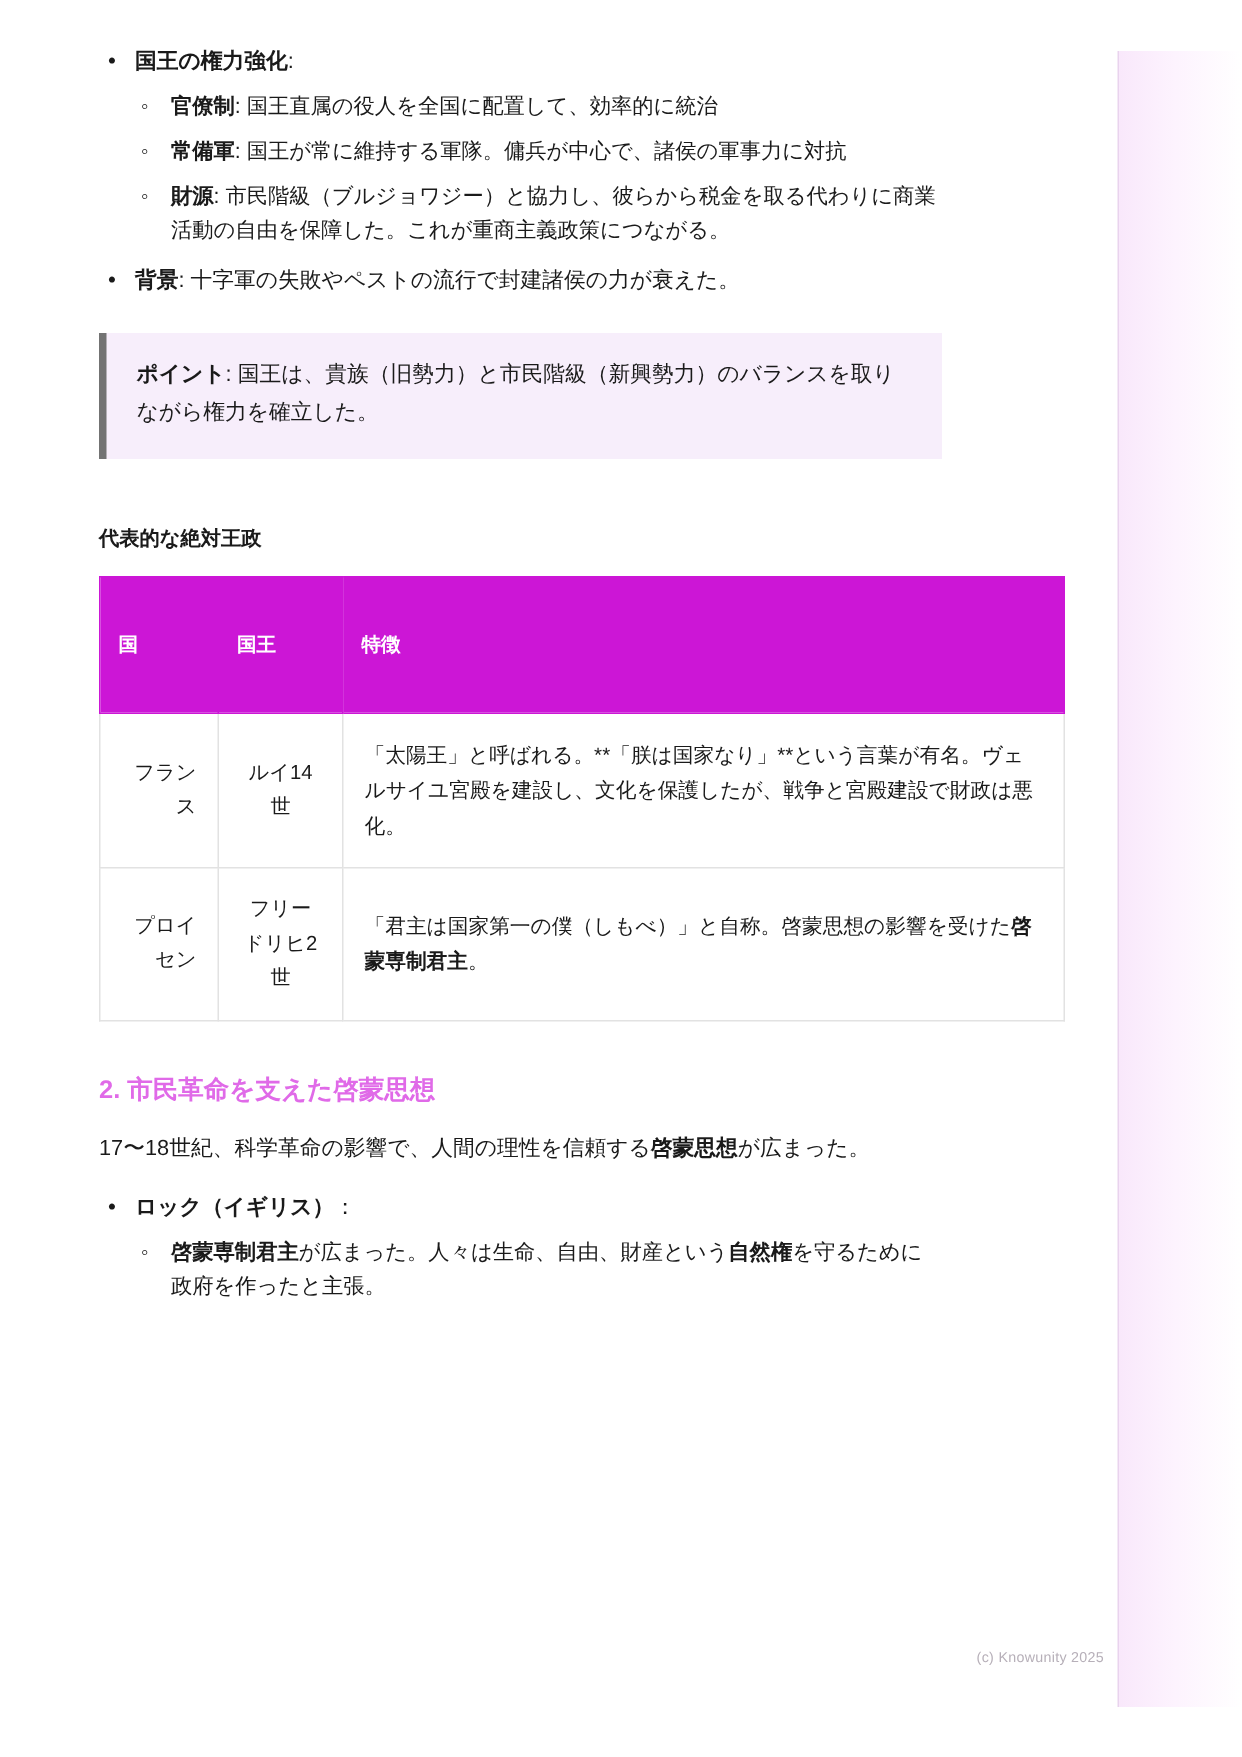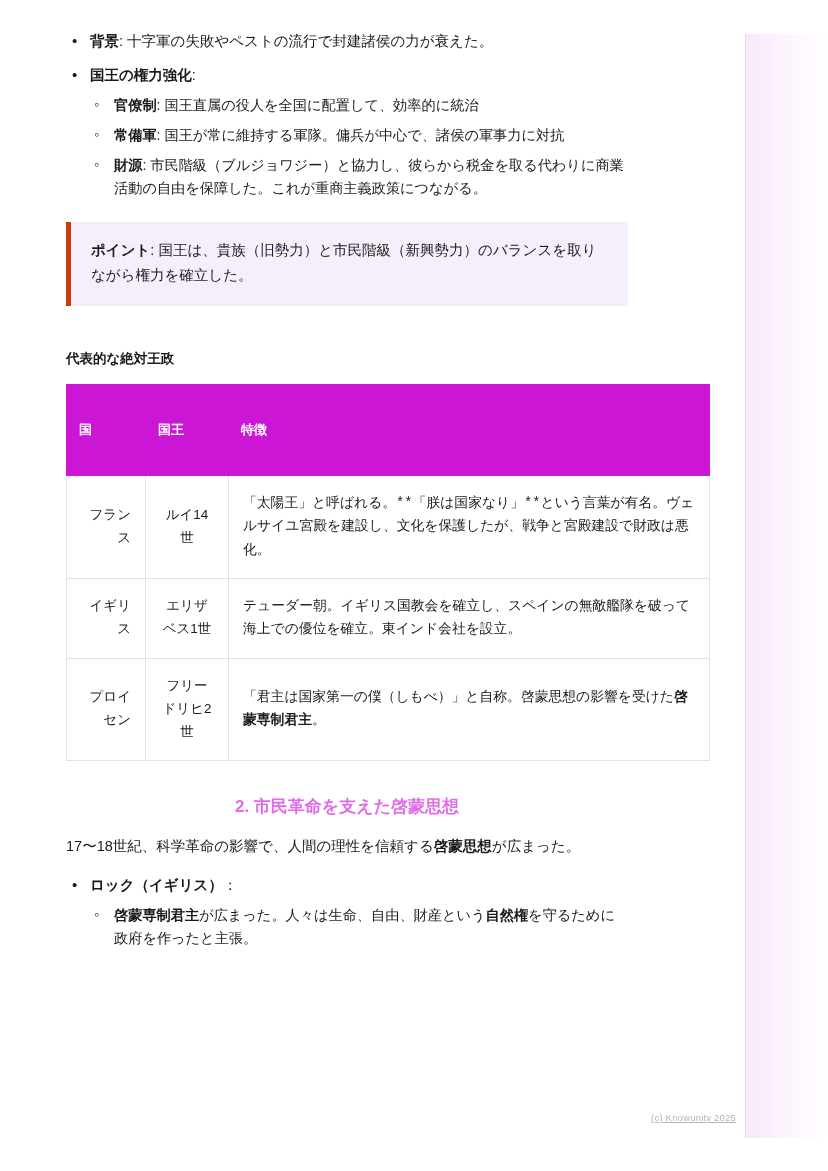--- a/index.html
+++ b/index.html
@@ -75,21 +75,21 @@
     top: -1px;
     font-size: 14px;
     color: #1a1a1a;
   }
   b, .b {
     font-weight: bold;
   }
   .callout {
     margin: 22px 0 0 0;
     background: #f7eefb;
-    border-left: 5px solid #c2410c;
+    border-left: 5px solid #737373;
     padding: 16px 20px 17px 20px;
     font-size: 14.5px;
     line-height: 1.75;
     box-sizing: border-box;
   }
   .section-label {
     font-size: 13.5px;
     font-weight: bold;
     margin: 44px 0 16px 0;
   }
@@ -127,70 +127,67 @@
   table.kings tbody td.c-king {
     text-align: center;
     font-size: 13.5px;
   }
   table.kings tbody td.c-king.bold {
     font-weight: normal;
     text-align: center;
   }
   table.kings tbody td.c-feature {
     font-size: 13.8px;
-    font-family: Liberation Mono, monospace;
   }
   h2.heading2 {
     color: #e06ae8;
     font-size: 17px;
     font-weight: bold;
     margin: 34px 0 16px 0;
-    text-align: center;
   }
   p.para {
     font-size: 14.5px;
     line-height: 1.7;
     margin: 0 0 16px 0;
   }
   .footer-credit {
     position: absolute;
     right: 92px;
-    bottom: 48px;
+    bottom: 60px;
     font-size: 9.5px;
     color: #b7b0b9;
     letter-spacing: 0.2px;
-    text-decoration: underline;
   }
 </style>
 </head>
 <body>
 
 <div class="page">
 
   <div class="right-strip"></div>
 
   <div class="content">
 
     <ul class="lvl1">
       <li>
-        <span class="b">背景</span><span>: </span><span>十字軍の失敗やペストの流行で封建諸侯の力が衰えた。</span>
+        <span class="b">国王の権力強化</span><span>:</span>
+        <ul class="lvl2">
+          <li>
+            <span class="b">官僚制</span><span>: </span><span>国王直属の役人を全国に配置して、効率的に統治</span>
+          </li>
+          <li>
+            <span class="b">常備軍</span><span>: </span><span>国王が常に維持する軍隊。傭兵が中心で、諸侯の軍事力に対抗</span>
+          </li>
+          <li>
+            <span class="b">財源</span><span>: </span><span>市民階級（ブルジョワジー）と協力し、彼らから税金を取る代わりに商業活動の自由を保障した。これが重商主義政策につながる。</span>
+          </li>
+        </ul>
       </li>
       <li>
-        <span class="b">国王の権力強化</span><span>:</span>
-        <ul class="lvl2">
-          <li>
-            <span class="b">官僚制</span><span>: </span><span>国王直属の役人を全国に配置して、効率的に統治</span>
-          </li>
-          <li>
-            <span class="b">常備軍</span><span>: </span><span>国王が常に維持する軍隊。傭兵が中心で、諸侯の軍事力に対抗</span>
-          </li>
-          <li>
-            <span class="b">財源</span><span>: </span><span>市民階級（ブルジョワジー）と協力し、彼らから税金を取る代わりに商業活動の自由を保障した。これが重商主義政策につながる。</span>
-          </li>
-        </ul>
+        <span class="b">背景</span><span>: </span><span>十字軍の失敗やペストの流行で封建諸侯の力が衰えた。</span>
       </li>
     </ul>
 
     <div class="callout">
       <span class="b">ポイント</span><span>: </span><span>国王は、貴族（旧勢力）と市民階級（新興勢力）のバランスを取りながら権力を確立した。</span>
     </div>
 
     <div class="section-label">代表的な絶対王政</div>
 
     <table class="kings">
@@ -203,27 +200,20 @@
       </thead>
       <tbody>
         <tr>
           <td class="c-country">フランス</td>
           <td class="c-king bold">ルイ14世</td>
           <td class="c-feature">
             <span>「太陽王」と呼ばれる。**「朕は国家なり」**という言葉が有名。ヴェルサイユ宮殿を建設し、文化を保護したが、戦争と宮殿建設で財政は悪化。</span>
           </td>
         </tr>
         <tr>
-          <td class="c-country">イギリス</td>
-          <td class="c-king">エリザベス1世</td>
-          <td class="c-feature">
-            <span>テューダー朝。イギリス国教会を確立し、スペインの無敵艦隊を破って海上での優位を確立。東インド会社を設立。</span>
-          </td>
-        </tr>
-        <tr>
           <td class="c-country">プロイセン</td>
           <td class="c-king">フリードリヒ2世</td>
           <td class="c-feature">
             <span>「君主は国家第一の僕（しもべ）」と自称。啓蒙思想の影響を受けた</span><span class="b">啓蒙専制君主</span><span>。</span>
           </td>
         </tr>
       </tbody>
     </table>
 
     <h2 class="heading2">2. 市民革命を支えた啓蒙思想</h2>

